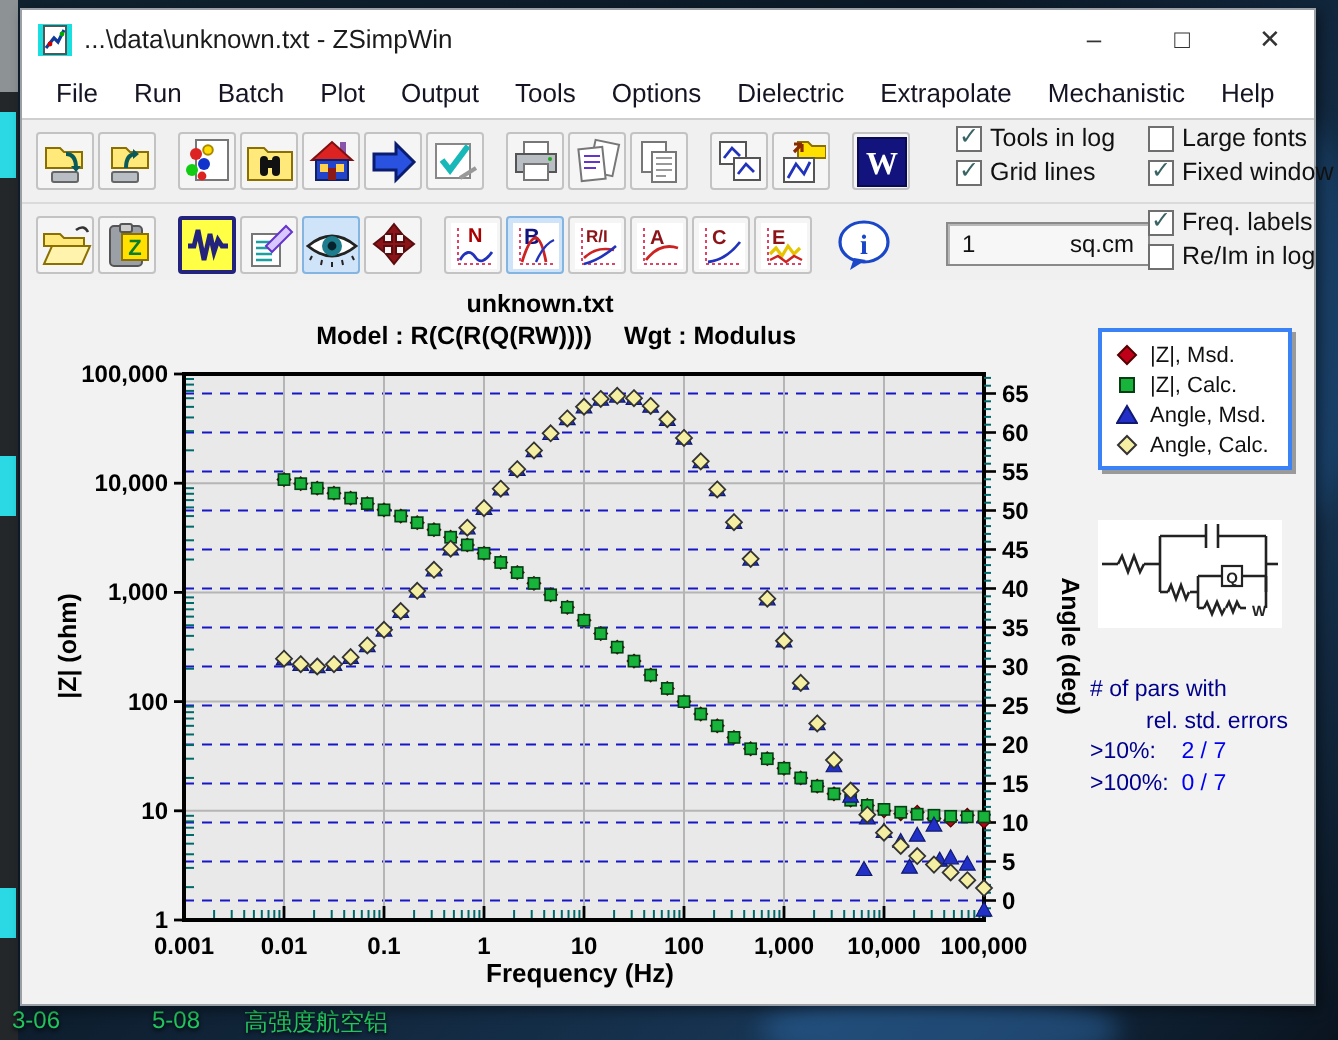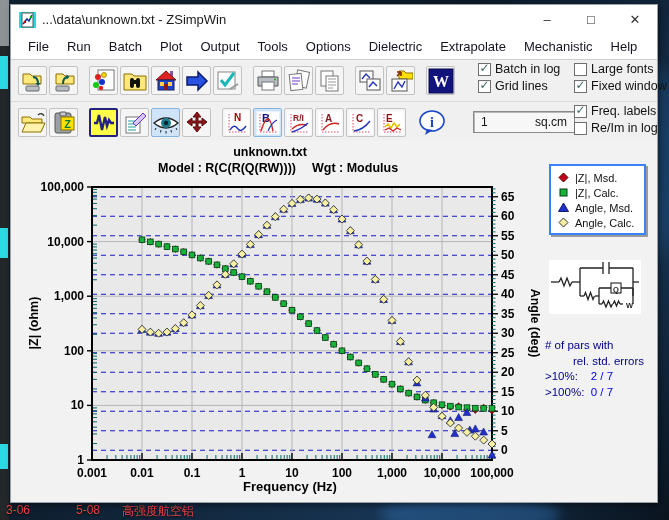--- a/index.html
+++ b/index.html
@@ -5,21 +5,21 @@
   html,body{margin:0;padding:0;background:#222;}
   #screen{position:relative;width:669px;height:520px;overflow:hidden;
           font-family:"Liberation Sans","DejaVu Sans",sans-serif;background:#0d1824;}
   
   #desktop{position:absolute;inset:0;
      background:linear-gradient(135deg,#10222f 0%,#0c1a28 40%,#173452 75%,#0a141f 100%);}
   .wp-blob{position:absolute;border-radius:50%;filter:blur(6px);opacity:.5;}
   #left-strip{position:absolute;left:0;top:0;width:9px;height:520px;background:#23272a;}
   .cyanblk{position:absolute;left:0;width:8px;background:#2bd9e4;}
   #grayblk{position:absolute;left:0;top:0;width:9px;height:46px;background:#8d9294;}
-  .wp-text{position:absolute;color:#ef4444;font-size:12px;text-shadow:0 1px 2px #000;}
+  .wp-text{position:absolute;color:#22c55e;font-size:12px;text-shadow:0 1px 2px #000;}
   
   #win{position:absolute;left:10px;top:4px;width:648px;height:499px;
        background:#f0f0f0;border:1px solid #9aa0a6;box-sizing:border-box;box-shadow:2px 2px 6px rgba(0,0,0,.45);}
   #titlebar{height:29px;background:#ffffff;display:flex;align-items:center;}
   #title-icon{width:17px;height:16px;margin:0 6px 0 8px;flex:none;}
   #title-text{font-size:13px;color:#1b1b1b;flex:1;white-space:nowrap;overflow:hidden;}
   .winbtn{width:44px;height:29px;border:none;background:transparent;font-size:13px;color:#333;
           display:flex;align-items:center;justify-content:center;padding:0;}
   
   #menubar{height:25px;background:#ffffff;display:flex;align-items:center;padding-left:8px;
@@ -212,21 +212,21 @@
       <button class="tbtn">
         <svg width="26" height="26" viewBox="0 0 26 26">
           <rect x="1" y="1" width="24" height="24" fill="#13137d" stroke="#0a0a50"></rect>
           <text x="13" y="19" text-anchor="middle" font-size="16" font-weight="bold" fill="#fff" font-family="'Liberation Serif',serif">W</text>
         </svg>
         </button>
 
       <div class="cb-group" style="left:467px;">
         <div class="cb-line">
           <span class="cb on"></span>
-          <span class="cb-label">Batch in log</span>
+          <span class="cb-label">Tools in log</span>
         </div>
         <div class="cb-line">
           <span class="cb on"></span>
           <span class="cb-label">Grid lines</span>
         </div>
       </div>
       <div class="cb-group" style="left:563px;">
         <div class="cb-line">
           <span class="cb"></span>
           <span class="cb-label">Large fonts</span>

